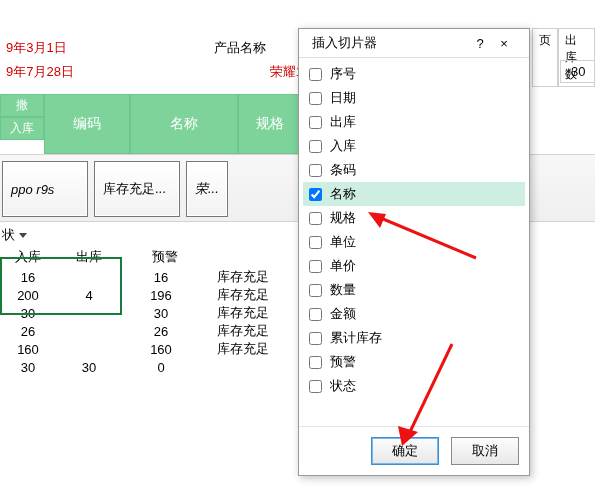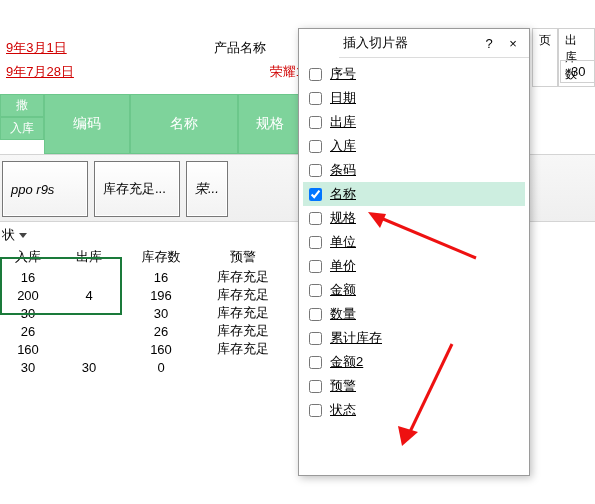--- a/index.html
+++ b/index.html
@@ -16,21 +16,21 @@
     position: absolute;
     inset: 0;
   }
   .date-row {
     display: flex;
     align-items: center;
     height: 24px;
     padding: 0 4px;
   }
   .red { color: #d00000; }
-  .date-left { width: 210px; padding-left: 2px; text-decoration: underline; }
+  .date-left { width: 210px; padding-left: 2px; }
   .label-cell { width: 80px; text-align: left; }
   .value-cell { width: 80px; text-align: center; }
 
   .hdr-row {
     display: flex;
     margin-top: 6px;
   }
   .hdr-cell {
     background: #7ed39b;
     color: #fff;
@@ -118,38 +118,36 @@
     width: 232px;
     height: 448px;
     background: #fff;
     border: 1px solid #9a9a9a;
     box-shadow: 2px 2px 8px rgba(0,0,0,.25);
     display: flex;
     flex-direction: column;
   }
   .dlg-title {
     display:flex; align-items:center;
-    padding: 4px 4px;
+    padding: 4px 13px;
     font-size: 13px;
     border-bottom: 1px solid #dcdcdc;
     background:#fff;
-    margin-left:40px;
   }
   .dlg-title-text { flex: 1; }
   .dlg-help, .dlg-close {
     width: 24px; height: 20px;
     display:flex;align-items:center;justify-content:center;
     font-size:13px;
     cursor: pointer;
   }
   .dlg-list {
     flex:1;
     overflow:auto;
     padding: 4px 4px;
-    text-decoration: underline;
   }
   .opt {
     display:flex; align-items:center;
     padding: 3px 6px;
     font-size: 13px;
   }
   .opt.selected { background:#cdeee0; }
   .opt input { margin-right:8px; }
 
   .dlg-buttons {
@@ -226,21 +224,20 @@
   </div>
 
   <div class="state-label">
     <span>状</span>
     <span class="dropdown-caret"></span>
   </div>
 
   <div class="data-hdr">
     <div class="col-in">入库</div>
     <div class="col-out">出库</div>
-    <div class="col-stock">库存数</div>
     <div class="col-warn">预警</div>
   </div>
 
   <div id="data-body">
       <div class="data-row">
         <div class="col-in">16</div>
         <div class="col-out"></div>
         <div class="col-stock">16</div>
         <div class="col-warn">库存充足</div>
       </div>
@@ -316,43 +313,43 @@
       <label class="opt">
         <input type="checkbox" style="">
         <span>单位</span>
       </label>
       <label class="opt">
         <input type="checkbox" style="">
         <span>单价</span>
       </label>
       <label class="opt">
         <input type="checkbox" style="">
+        <span>数量</span>
+      </label>
+      <label class="opt">
+        <input type="checkbox" style="">
         <span>金额</span>
       </label>
       <label class="opt">
         <input type="checkbox" style="">
-        <span>数量</span>
-      </label>
-      <label class="opt">
-        <input type="checkbox" style="">
         <span>累计库存</span>
       </label>
       <label class="opt">
         <input type="checkbox" style="">
-        <span>金额2</span>
-      </label>
-      <label class="opt">
-        <input type="checkbox" style="">
         <span>预警</span>
       </label>
       <label class="opt">
         <input type="checkbox" style="">
         <span>状态</span>
       </label>
     </div>
+  <div class="dlg-buttons">
+    <button class="dlg-btn primary">确定</button>
+    <button class="dlg-btn">取消</button>
+  </div>
 </div>
 
 <div class="arrow" style="left:366px; top:208px;">
   <svg width="120" height="60">
     <line class="arrow-line" x1="110" y1="50" x2="10" y2="8"></line>
     <polygon class="arrow-head" points="2,4 20,6 14,20"></polygon>
   </svg>
 </div>
 <div class="arrow" style="left:394px; top:340px;">
   <svg width="70" height="110">

